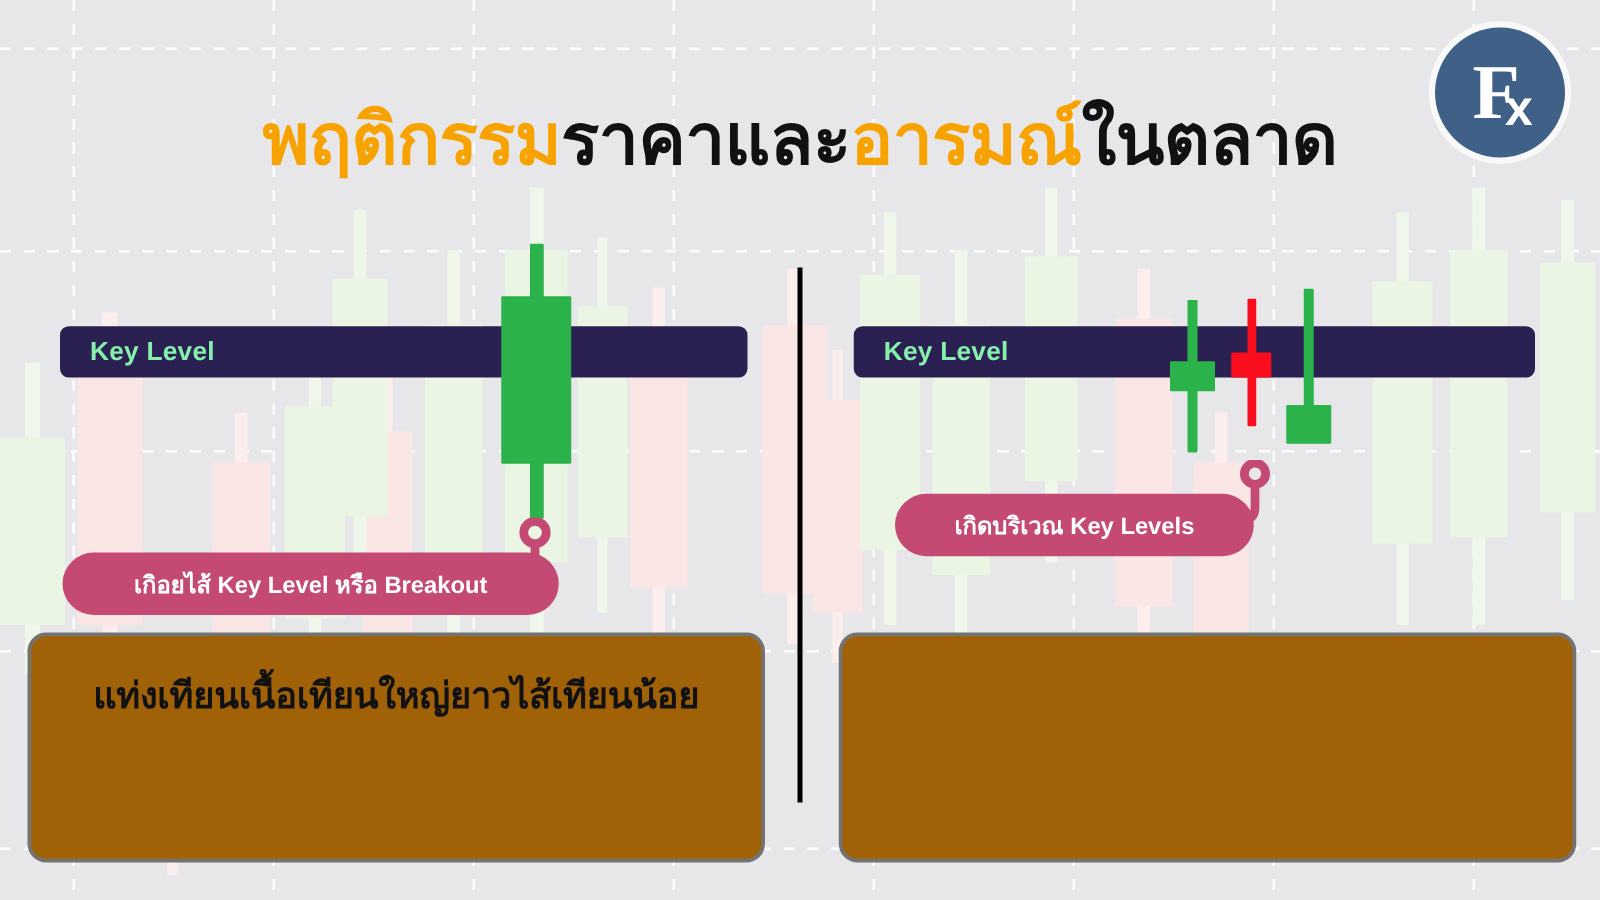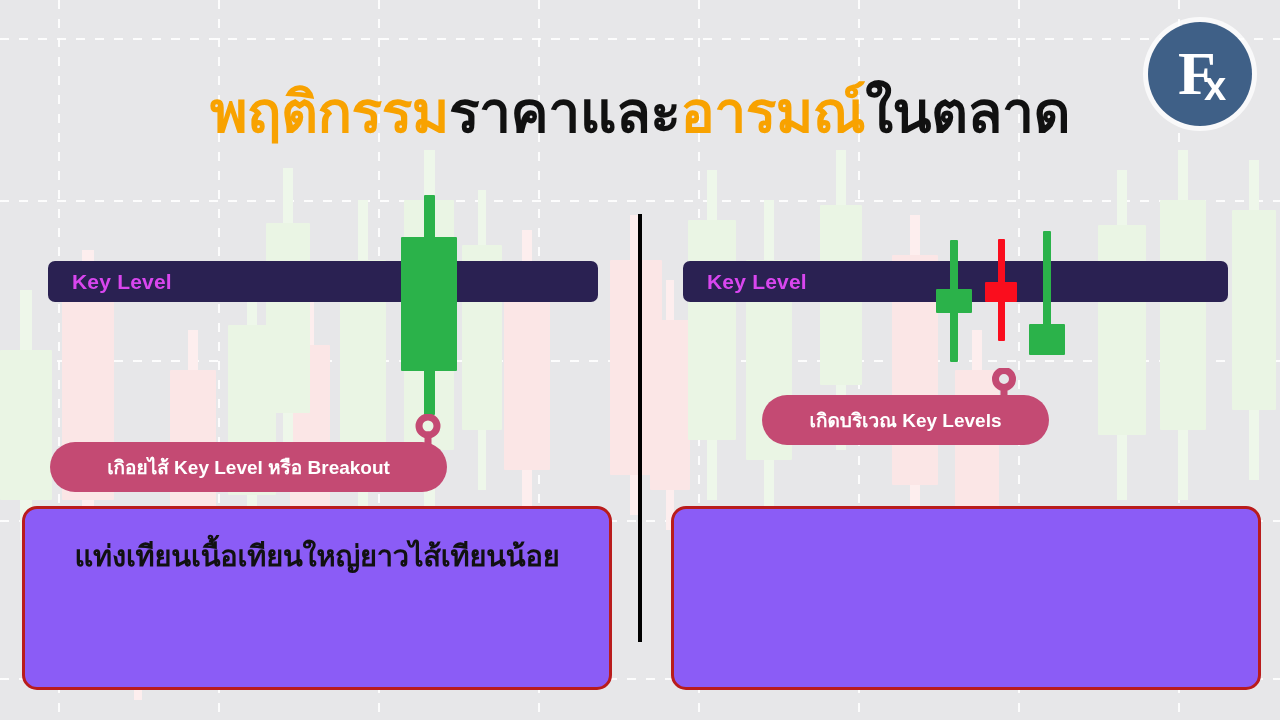--- a/index.html
+++ b/index.html
@@ -37,41 +37,41 @@
   }
   .title .o{color:#f8a200;}
 
   
   .divider{position:absolute;left:638px;top:214px;width:4px;height:428px;background:#000;}
 
   
   .keybar{position:absolute;height:41px;border-radius:7px;background:#2a2152;}
   .keybar .kl{
     position:absolute;left:24px;top:50%;transform:translateY(-50%);
-    color:#d946ef;font-size:21px;font-weight:bold;letter-spacing:.2px;text-align:right;
+    color:#86efac;font-size:21px;font-weight:bold;letter-spacing:.2px;text-align:right;
   }
 
   
   .cdl{position:absolute;}
   .cdl .wick{position:absolute;border-radius:1px;}
   .cdl .body{position:absolute;border-radius:1px;}
   .up .wick,.up .body{background:#2bb24a;}
   .down .wick,.down .body{background:#fa0d1d;}
 
   
   .pill{
     position:absolute;background:#c44a73;border-radius:26px;
     display:flex;align-items:center;justify-content:center;
     color:#fff;font-size:19px;font-weight:bold;white-space:nowrap;padding:0 26px;
   }
   .pin{position:absolute;}
 
   
   .card{
-    position:absolute;background:#8b5cf6;border:3px solid #b91c1c;border-radius:15px;
+    position:absolute;background:#a16207;border:3px solid #737373;border-radius:15px;
     display:flex;flex-direction:column;align-items:center;
   }
   .card .h{font-size:29px;font-weight:bold;color:#111;margin-top:24px;letter-spacing:-.2px;white-space:nowrap;}
   .card .s{font-size:22px;font-weight:bold;color:#111;margin-top:33px;letter-spacing:-.2px;white-space:nowrap;}
 </style>
 </head>
 <body>
 
 <div id="stage">
 
@@ -235,21 +235,21 @@
     <div class="cdl up" style="left:1029px;top:231px;width:36px;height:124px">
       <div class="wick" style="left:14px;top:0;width:8px;height:100px"></div>
       <div class="body" style="left:0px;top:93px;width:36px;height:31px"></div>
     </div>
 
     <svg class="pin" style="left:985px;top:368px" width="52" height="62" viewBox="0 0 52 62">
       <circle cx="19" cy="11" r="8.5" fill="none" stroke="#c44a73" stroke-width="7"></circle>
       <path d="M19 19.5 L19 38 Q19 48 9 48 L2 48" fill="none" stroke="#c44a73" stroke-width="7" stroke-linecap="round"></path>
     </svg>
 
-    <div class="pill" style="left:762px;top:395px;width:235px;height:50px">
+    <div class="pill" style="left:716px;top:395px;width:235px;height:50px">
       <span>เกิดบริเวณ Key Levels</span>
     </div>
 
     <div class="card" style="left:671px;top:506px;width:584px;height:178px">
     </div>
   </div>
 
 </div>
 
 </body></html>

